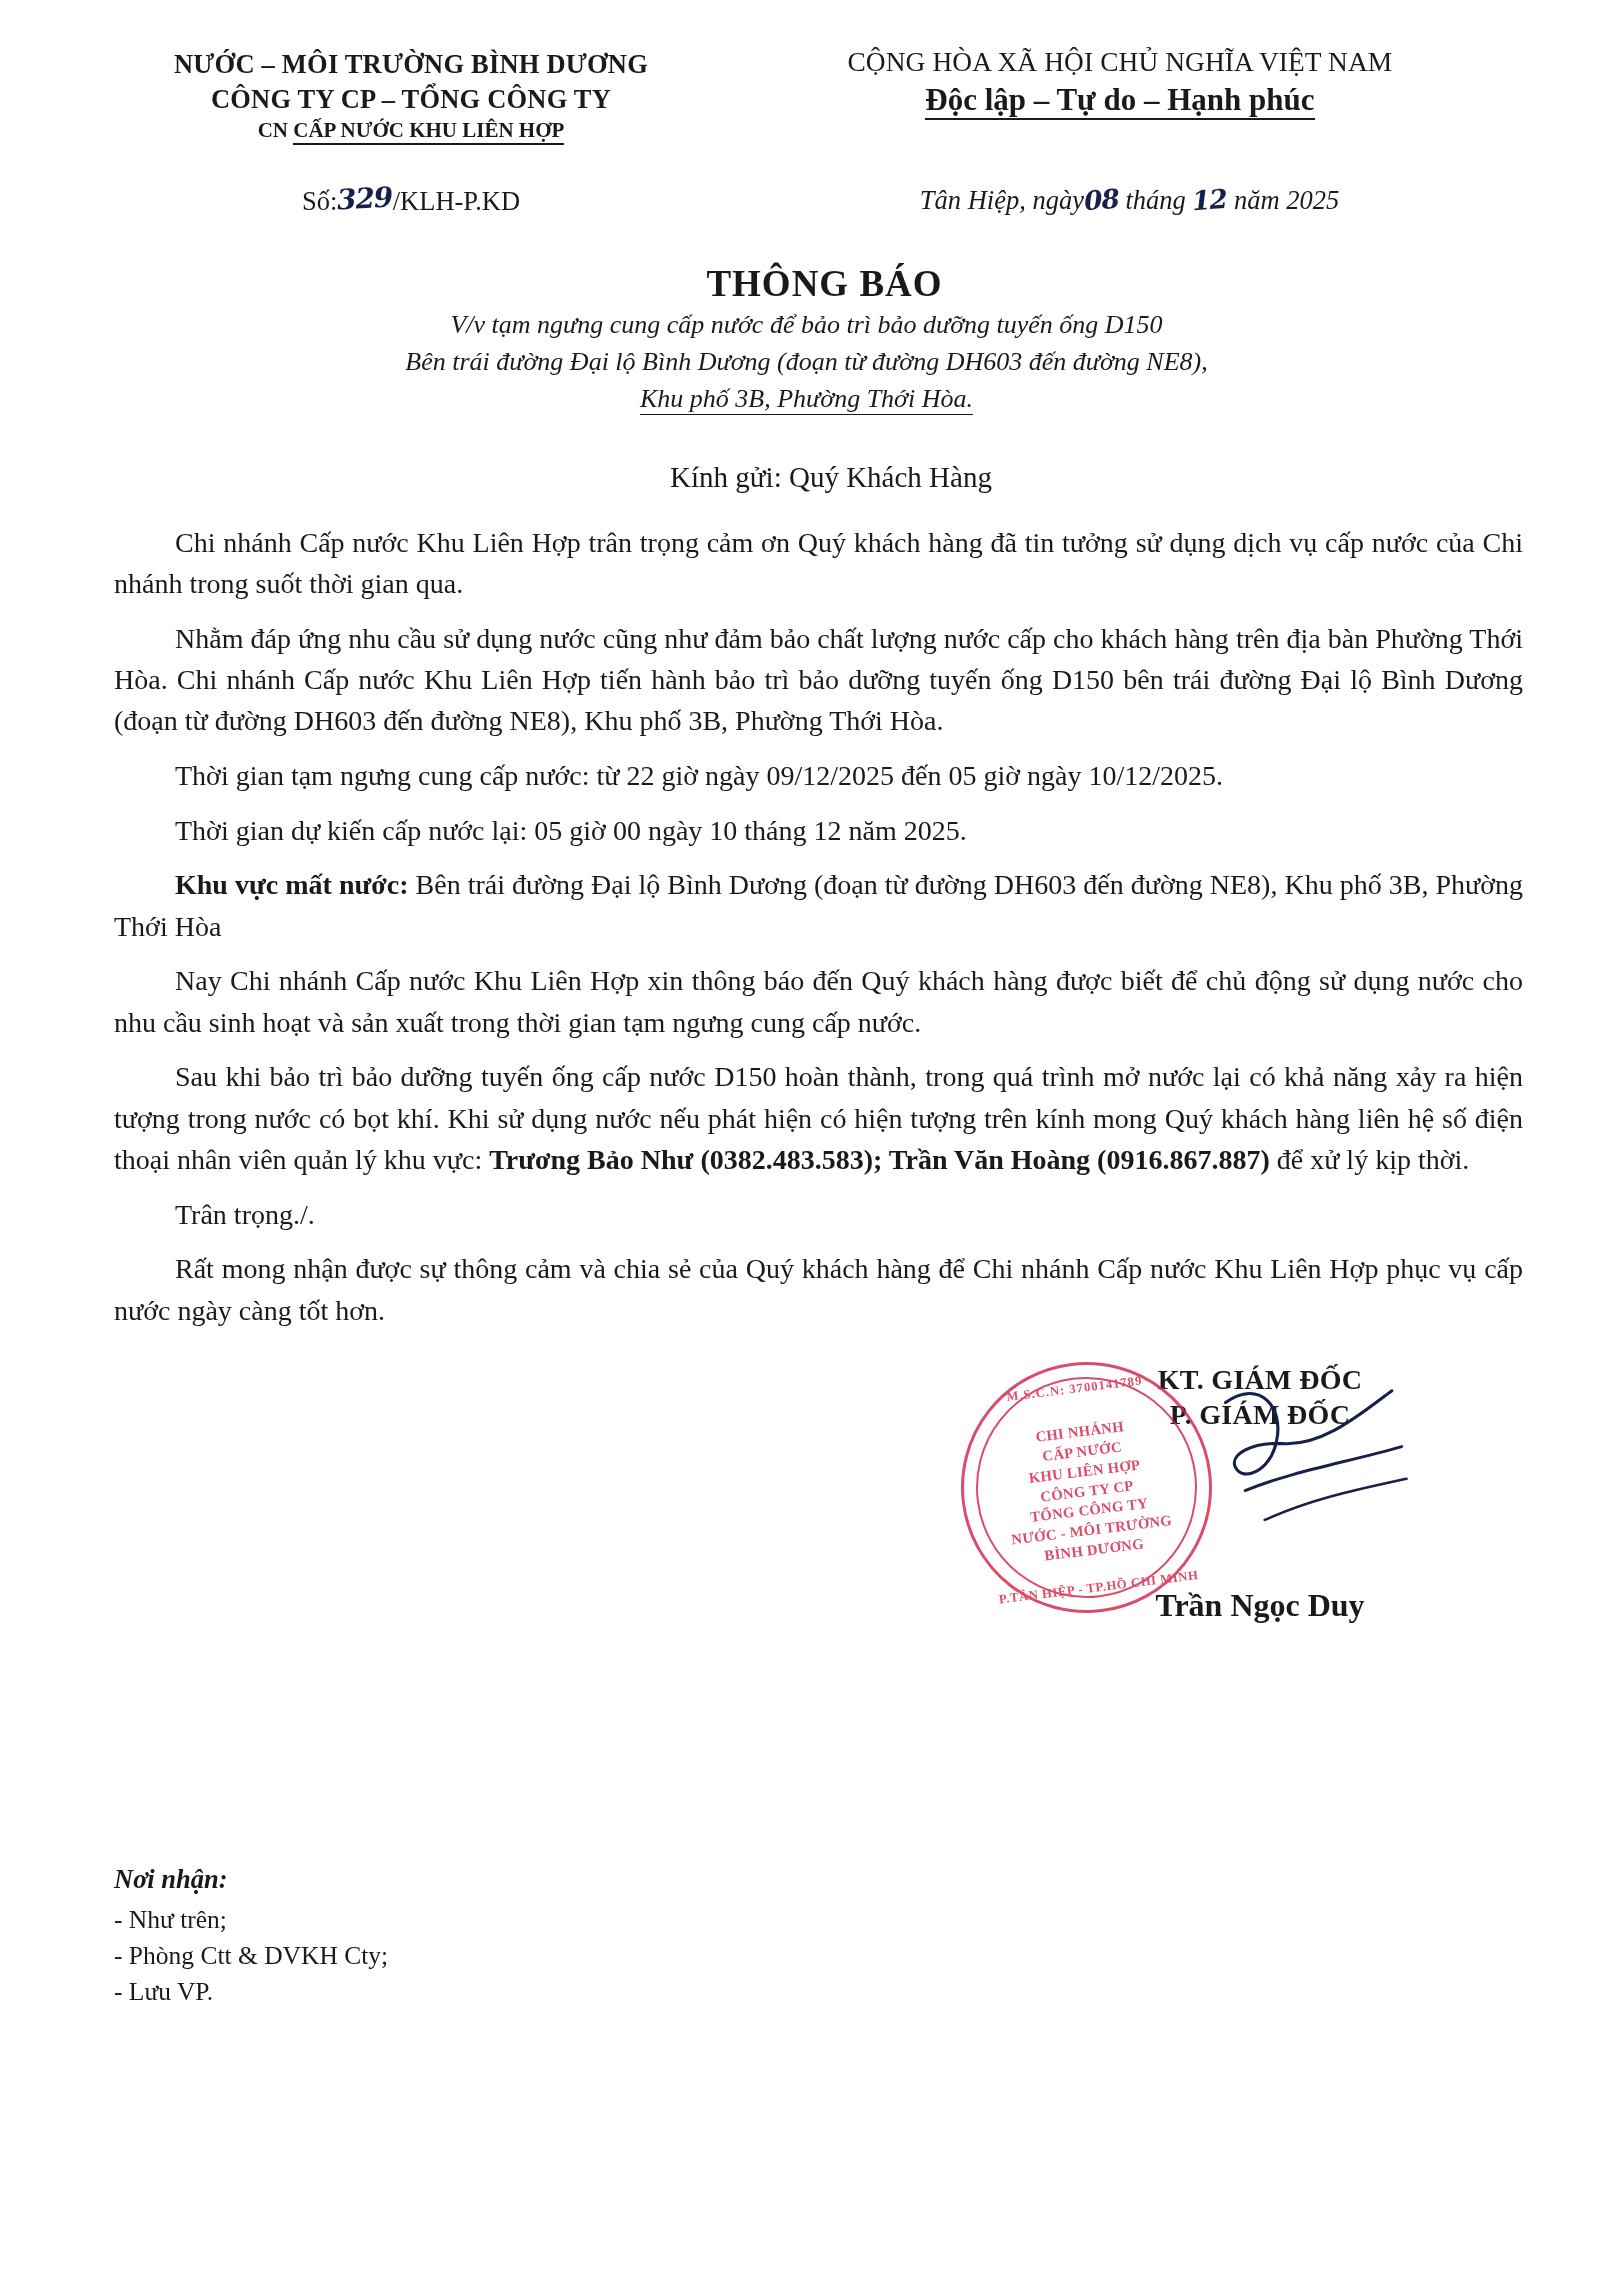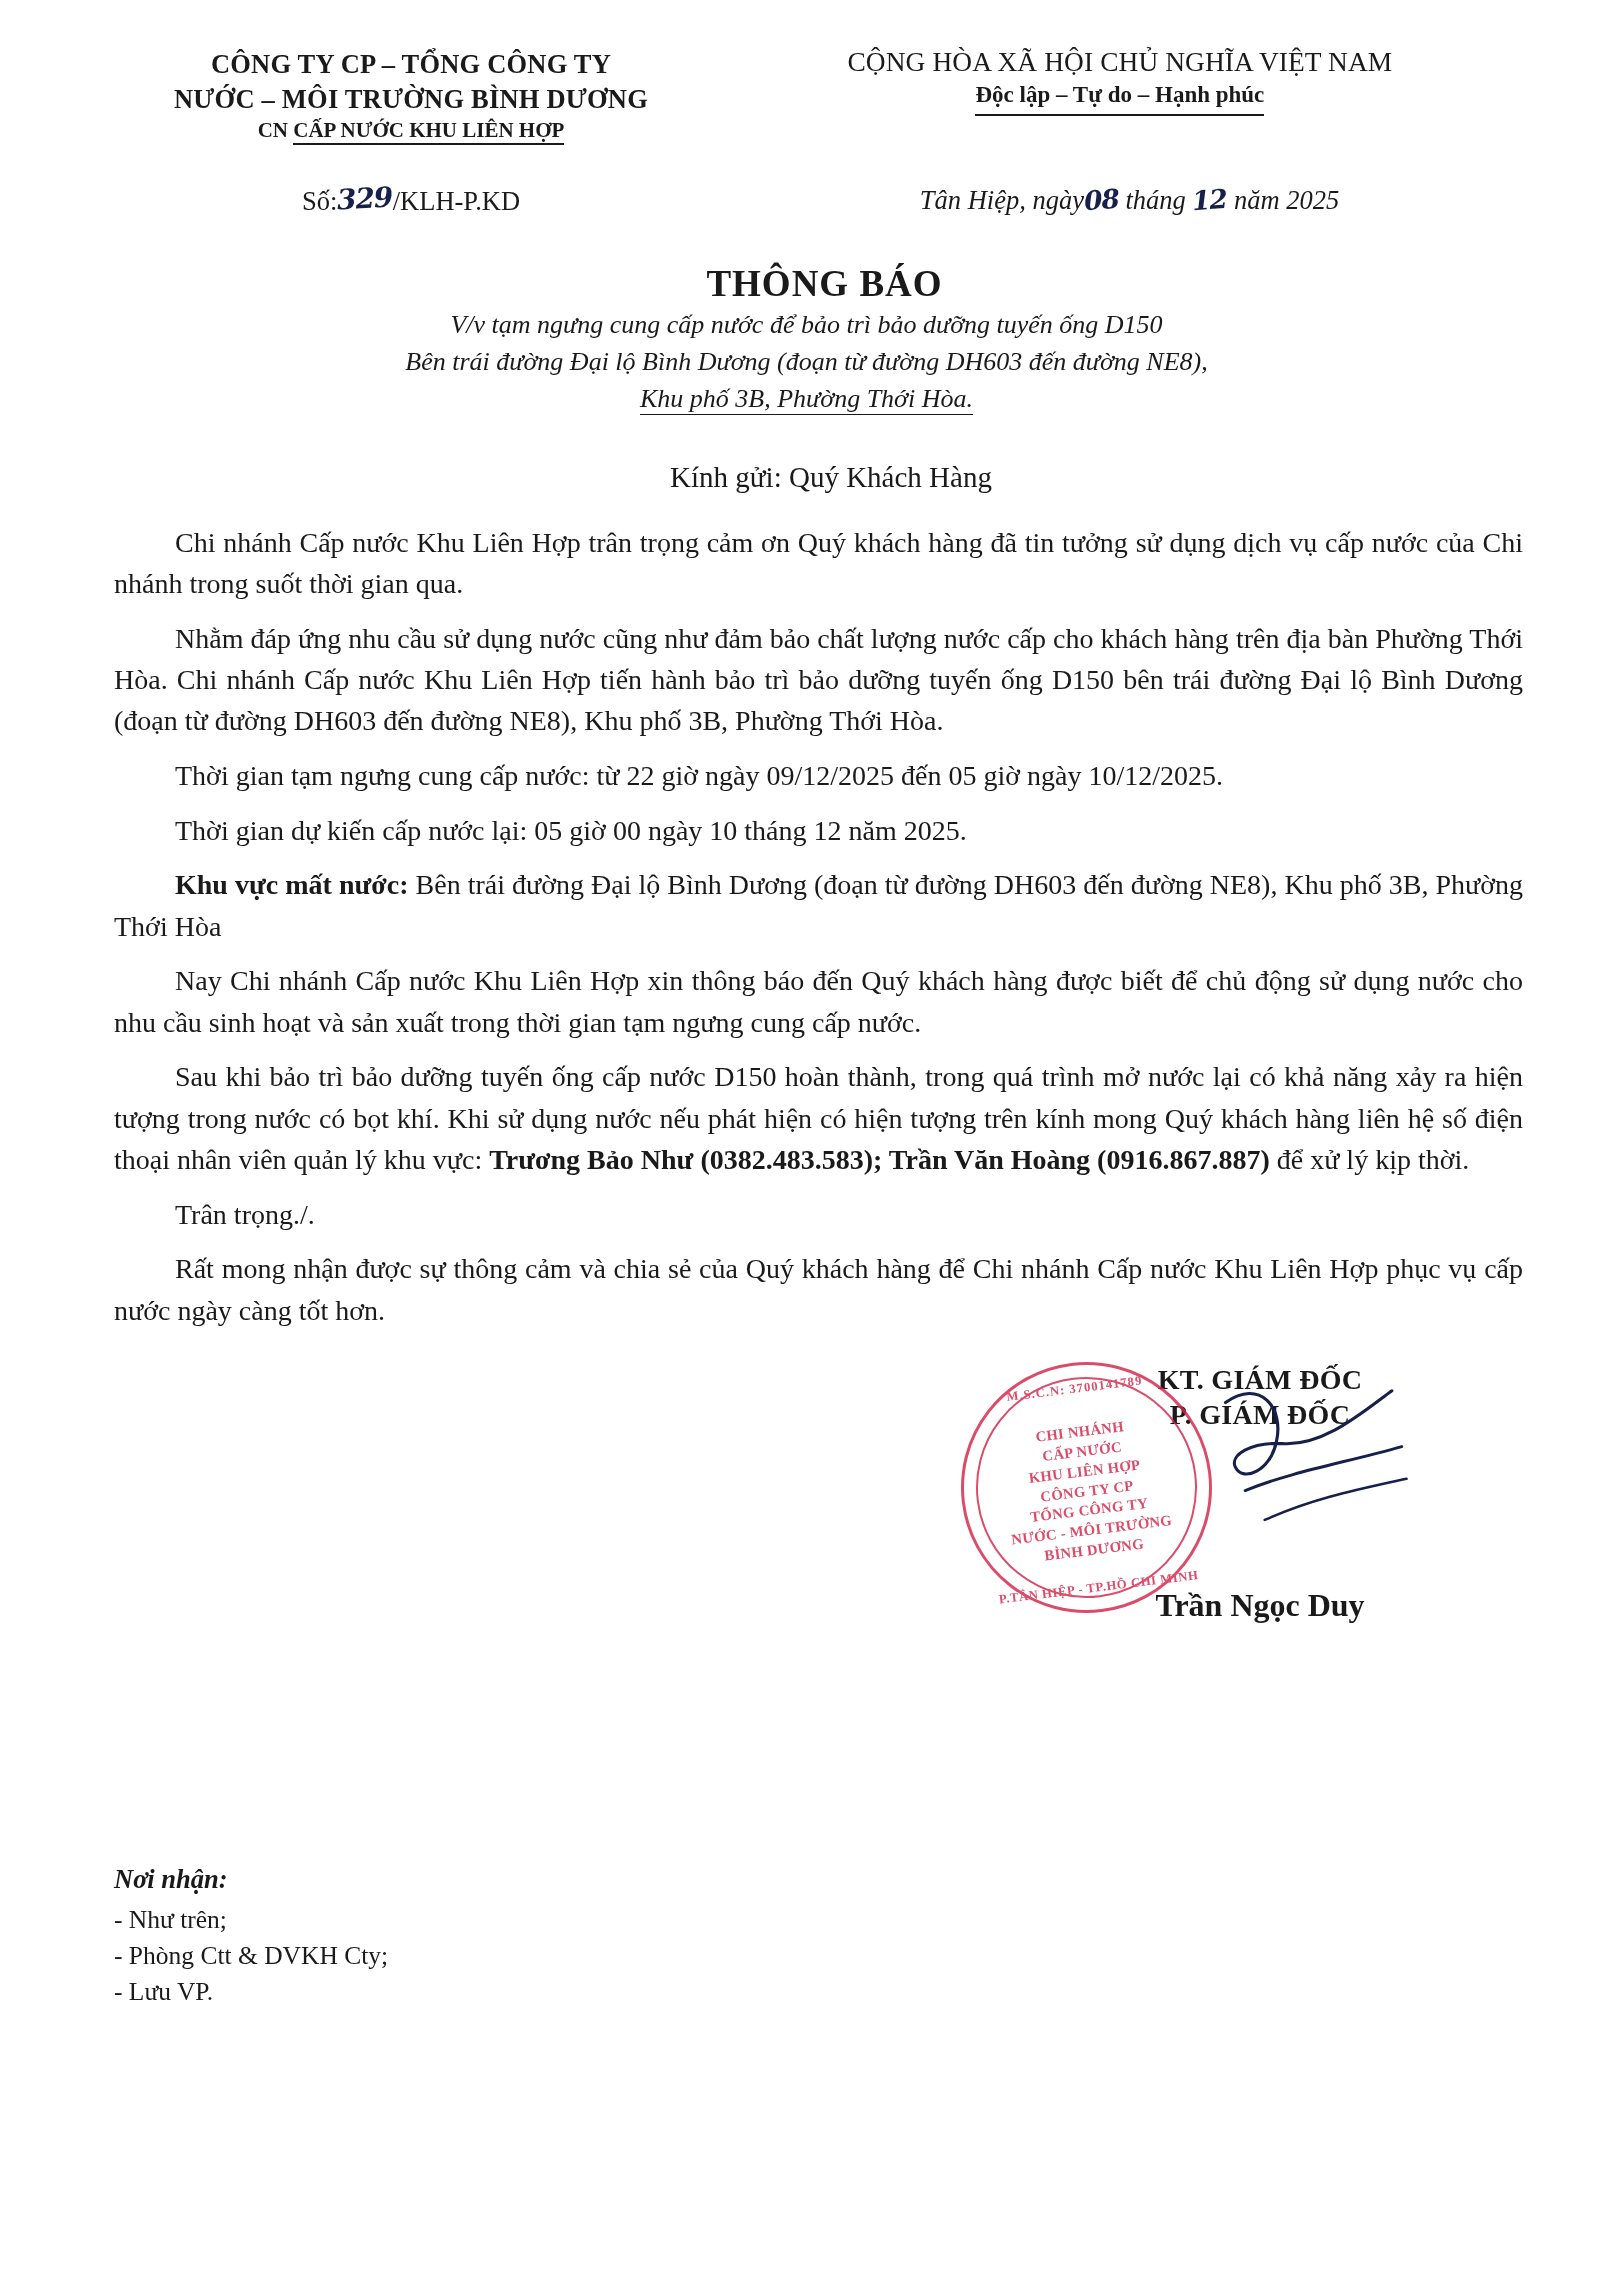--- a/index.html
+++ b/index.html
@@ -57,26 +57,26 @@
     border-bottom: 2px solid #1a1a1a;
     padding-bottom: 1px;
   }
   .nation-line-1 {
     font-size: 27.4px;
     font-weight: normal;
     letter-spacing: 0.1px;
     white-space: nowrap;
   }
   .nation-line-2 {
-    font-size: 23px;
+    font-size: 31px;
     font-weight: bold;
     margin-top: 3.9px;
     display: inline-block;
     border-bottom: 2px solid #1a1a1a;
-    padding-bottom: 6px;
+    padding-bottom: 0;
   }
 
   
   .numrow {
     display: flex;
     flex-direction: row;
     margin-top: 39px;
     padding: 0 88px;
     box-sizing: border-box;
   }
@@ -262,22 +262,22 @@
     margin-bottom: 2.9px;
   }
 </style>
 </head>
 <body>
 
 <div class="page">
 
   <div class="header">
     <div class="header-left">
+      <div class="org-line">NƯỚC – MÔI TRƯỜNG BÌNH DƯƠNG</div>
       <div class="org-line">CÔNG TY CP – TỔNG CÔNG TY</div>
-      <div class="org-line">NƯỚC – MÔI TRƯỜNG BÌNH DƯƠNG</div>
       <div class="org-line-3"><span>CN </span><span class="underlined">CẤP NƯỚC KHU LIÊN HỢP</span></div>
     </div>
     <div class="header-right">
       <div class="nation-line-1">CỘNG HÒA XÃ HỘI CHỦ NGHĨA VIỆT NAM</div>
       <div class="nation-line-2">Độc lập – Tự do – Hạnh phúc</div>
     </div>
   </div>
 
   <div class="numrow">
     <div class="numrow-left"><span>Số:</span><span class="handwrite-num">329</span><span>/KLH-P.KD</span></div>

